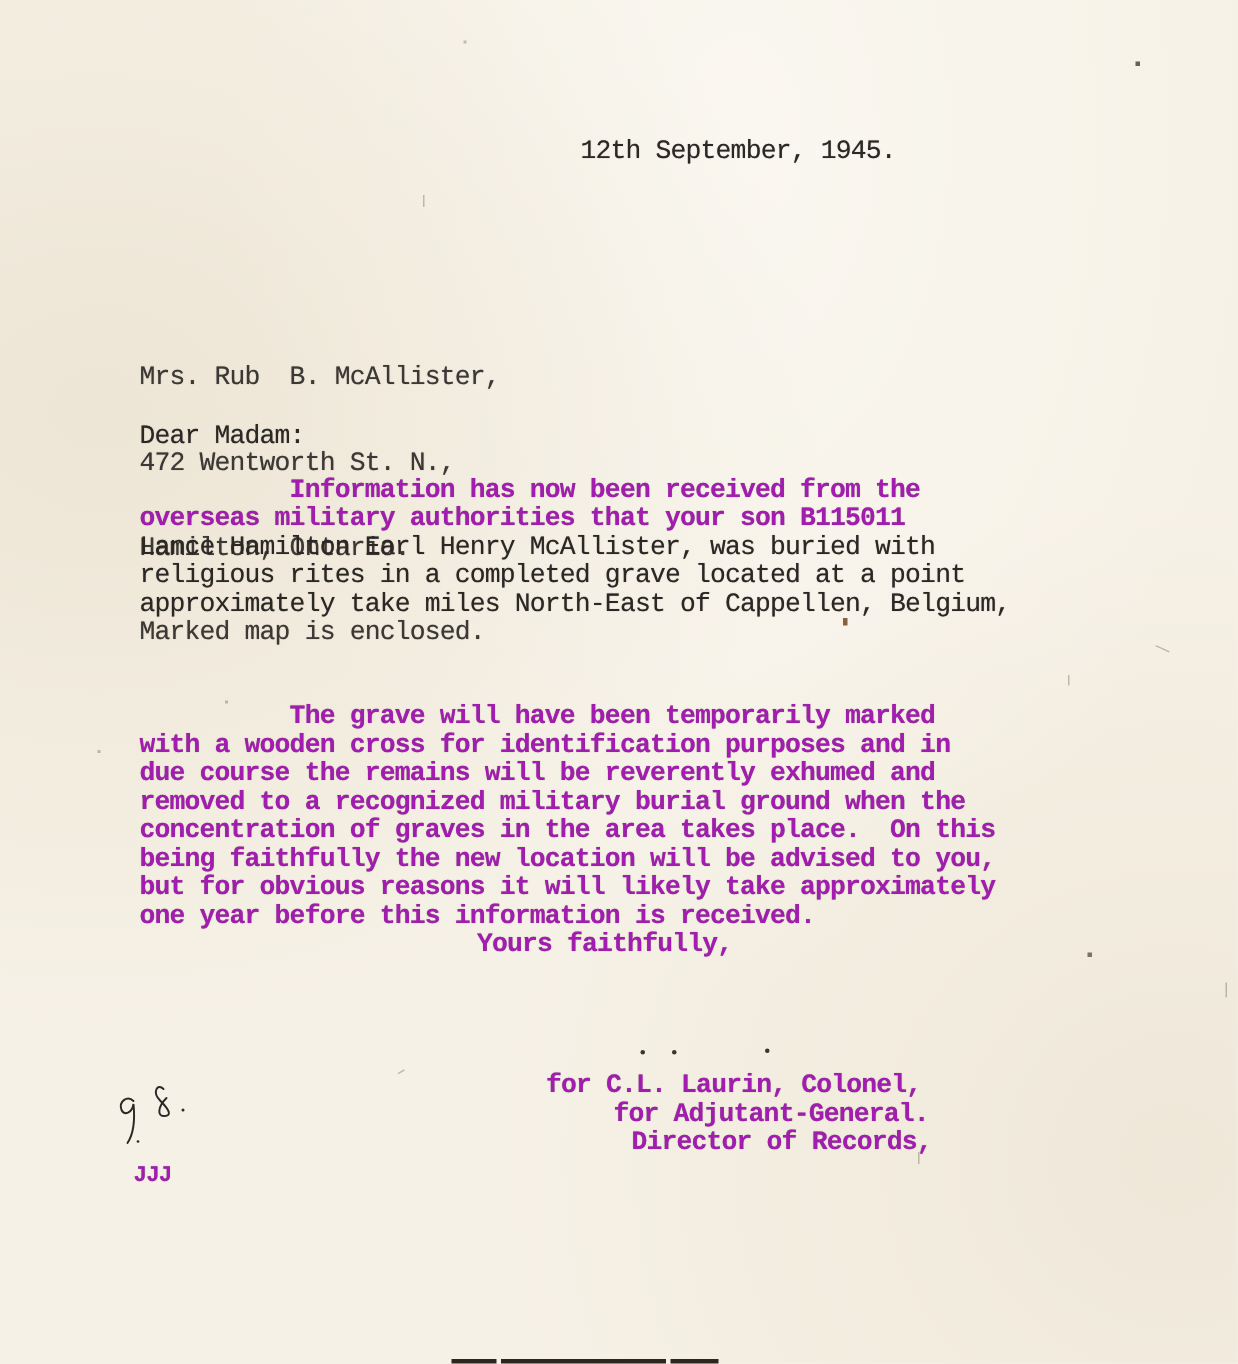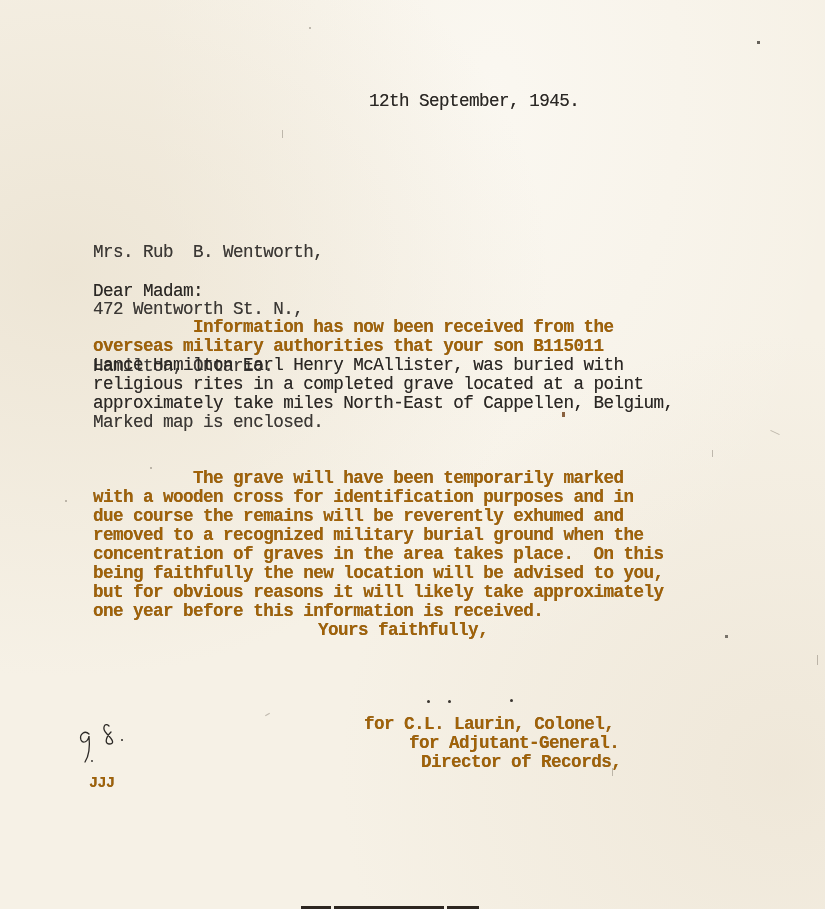--- a/index.html
+++ b/index.html
@@ -26,27 +26,27 @@
     .line {
       position: absolute;
       white-space: pre;
       font-size: 17.6px;
       line-height: 19px;
       letter-spacing: -0.55px;
       text-shadow: 0 0 0.6px rgba(40,36,32,0.55);
     }
     .bold {
       font-weight: bold;
-      color: #a16207;
+      color: #a21caf;
     }
     .light {
       color: #3b3835;
     }
     .date {
-      left: 369px;
+      left: 387px;
       top: 92px;
     }
     .address {
       left: 93px;
       top: 205px;
     }
     .address .line { position: static; display: block; }
     .salutation {
       left: 93px;
       top: 282px;
@@ -118,21 +118,21 @@
   <div class="speck" style="left:725px;top:635px;width:3px;height:3px;background:rgba(40,35,30,0.6);"></div>
   <div class="speck" style="left:150px;top:467px;width:2px;height:2px;"></div>
   <div class="speck" style="left:65px;top:500px;width:2px;height:2px;"></div>
   <div class="speck" style="left:265px;top:714px;width:5px;height:1px;transform:rotate(-30deg);"></div>
   <div class="speck" style="left:612px;top:768px;width:1px;height:8px;"></div>
   <div class="speck" style="left:817px;top:655px;width:1px;height:10px;"></div>
 
   <div class="line date">12th September, 1945.</div>
 
   <div class="line address" style="position:absolute;">
-    <span class="line light">Mrs. Rub  B. Wentworth,</span>
+    <span class="line light">Mrs. Rub  B. McAllister,</span>
     <span class="line light">472 Wentworth St. N.,</span>
     <span class="line light">Hamilton, Ontario.</span>
   </div>
 
   <div class="line salutation">Dear Madam:</div>
 
   <div class="para para1">
     <span class="line bold">          Information has now been received from the</span>
     <span class="line bold">overseas military authorities that your son B115011</span>
     <span class="line">Lance Hamilton Earl Henry McAllister, was buried with</span>

